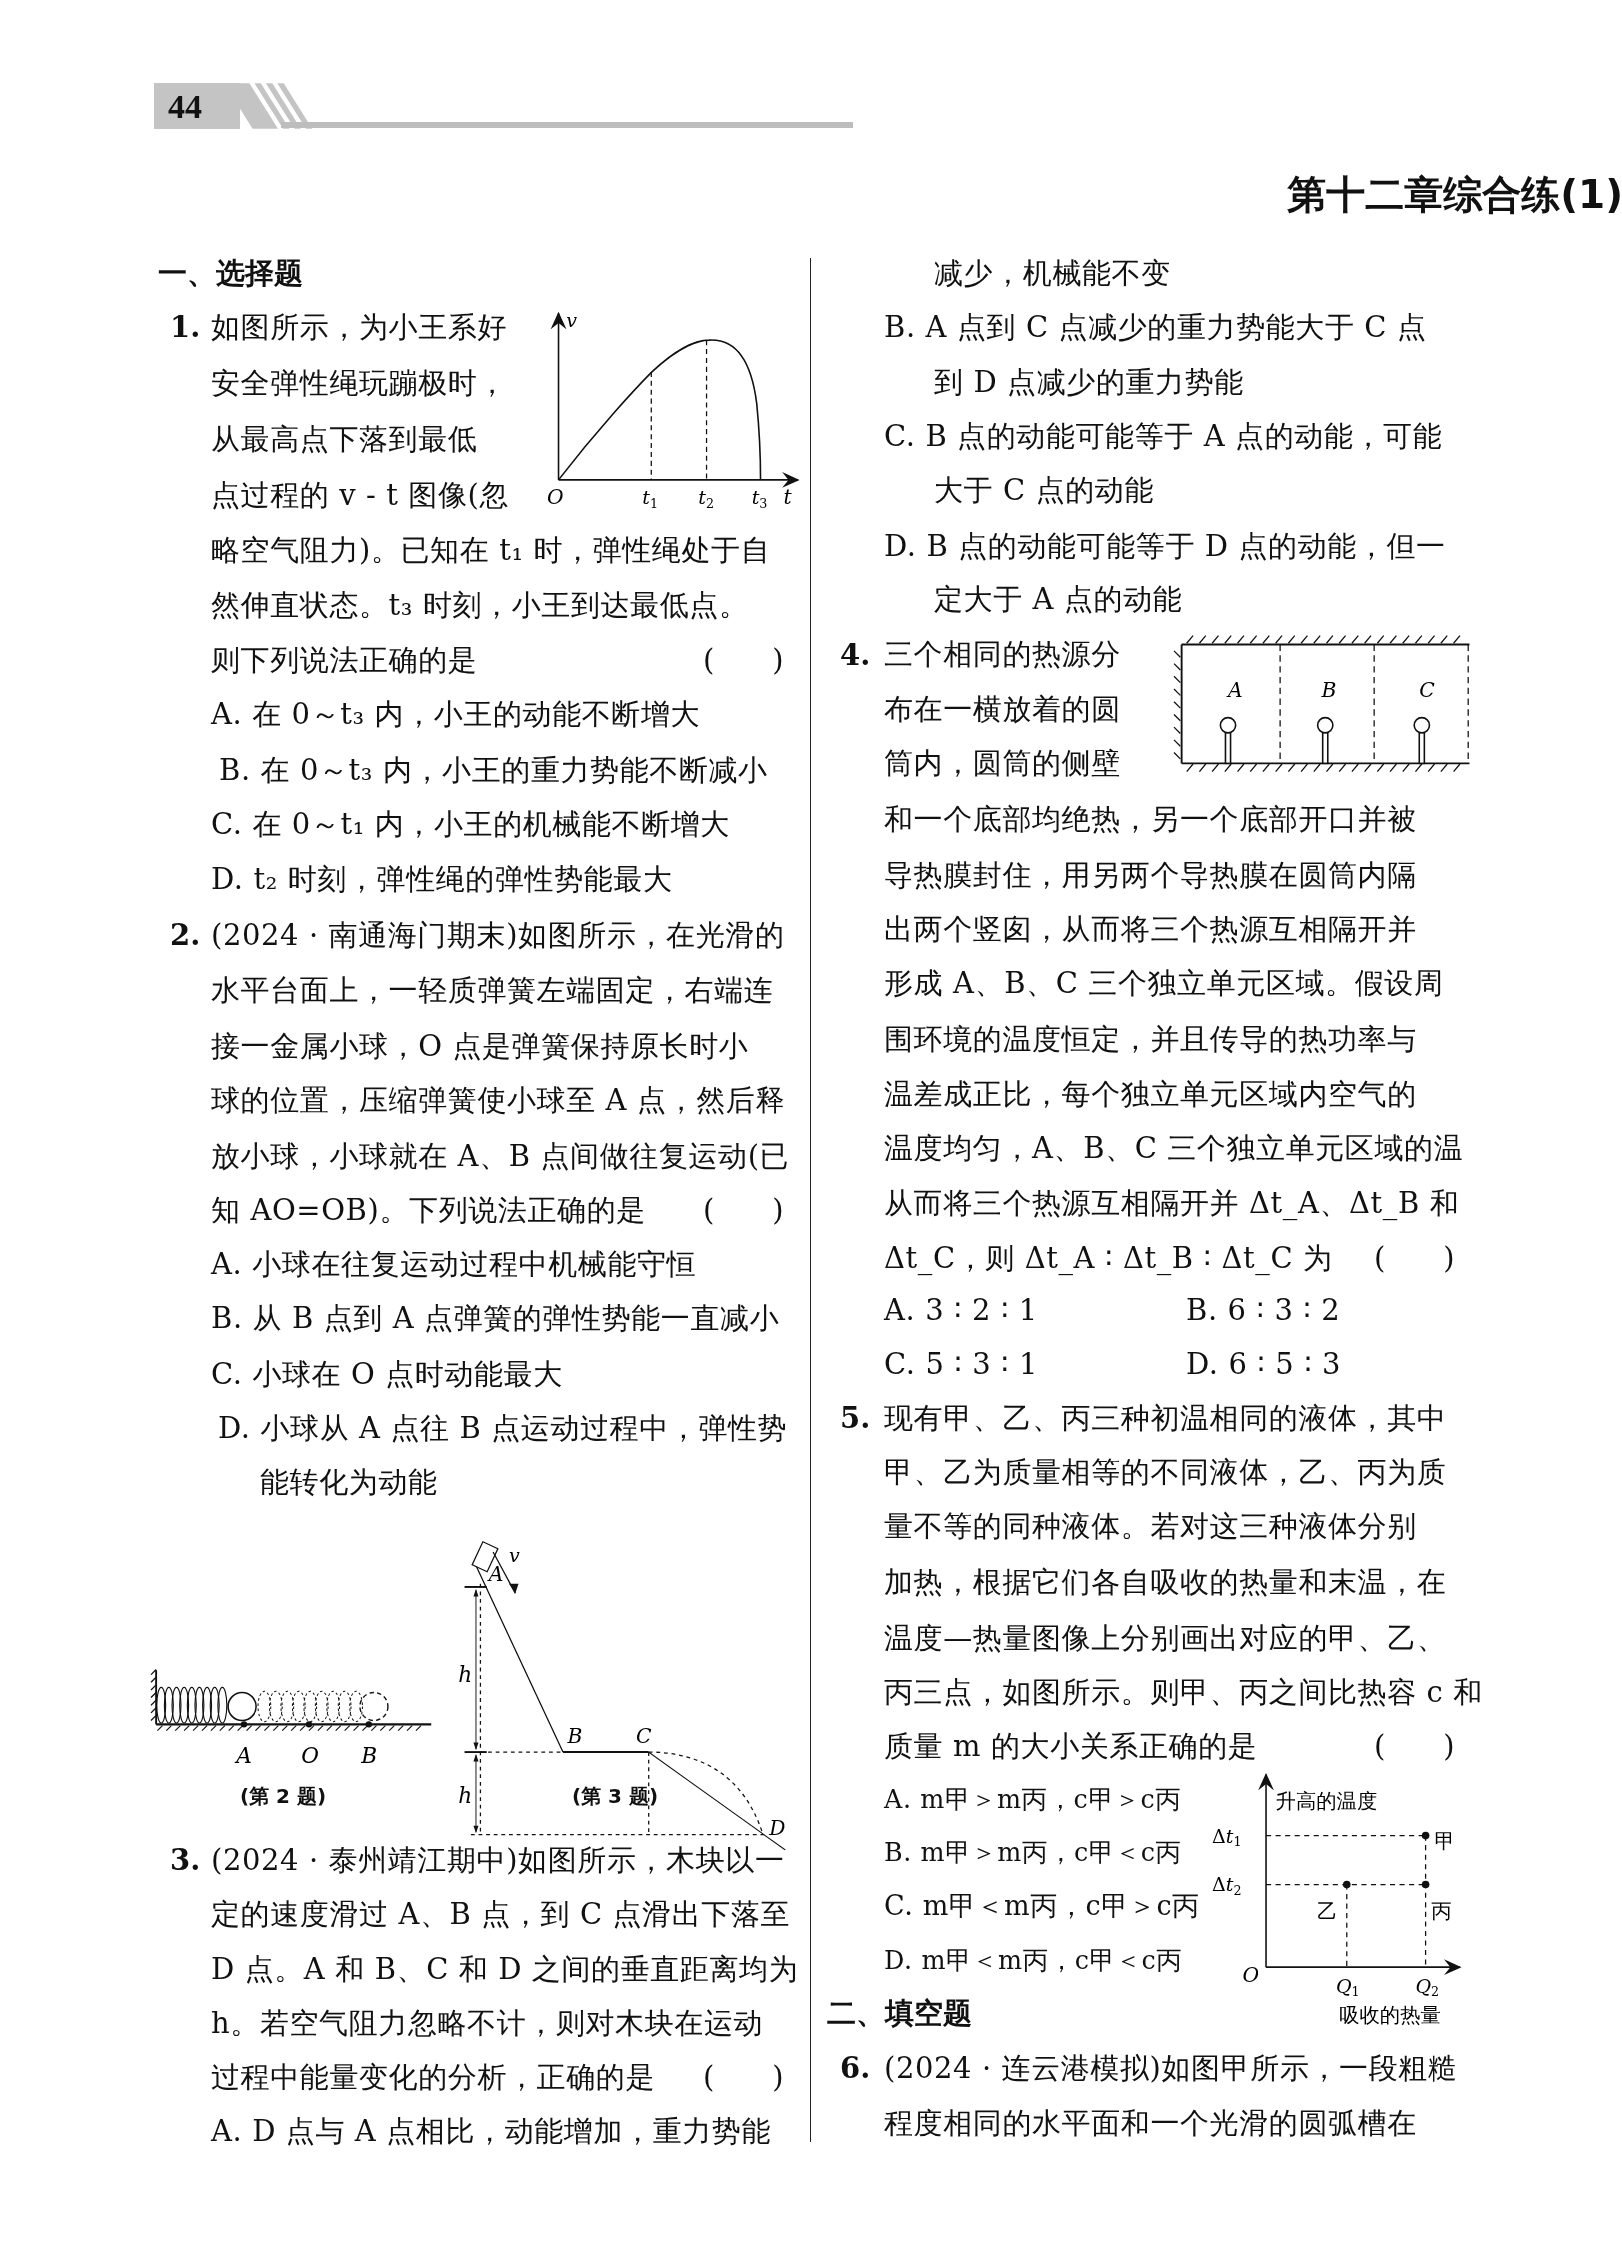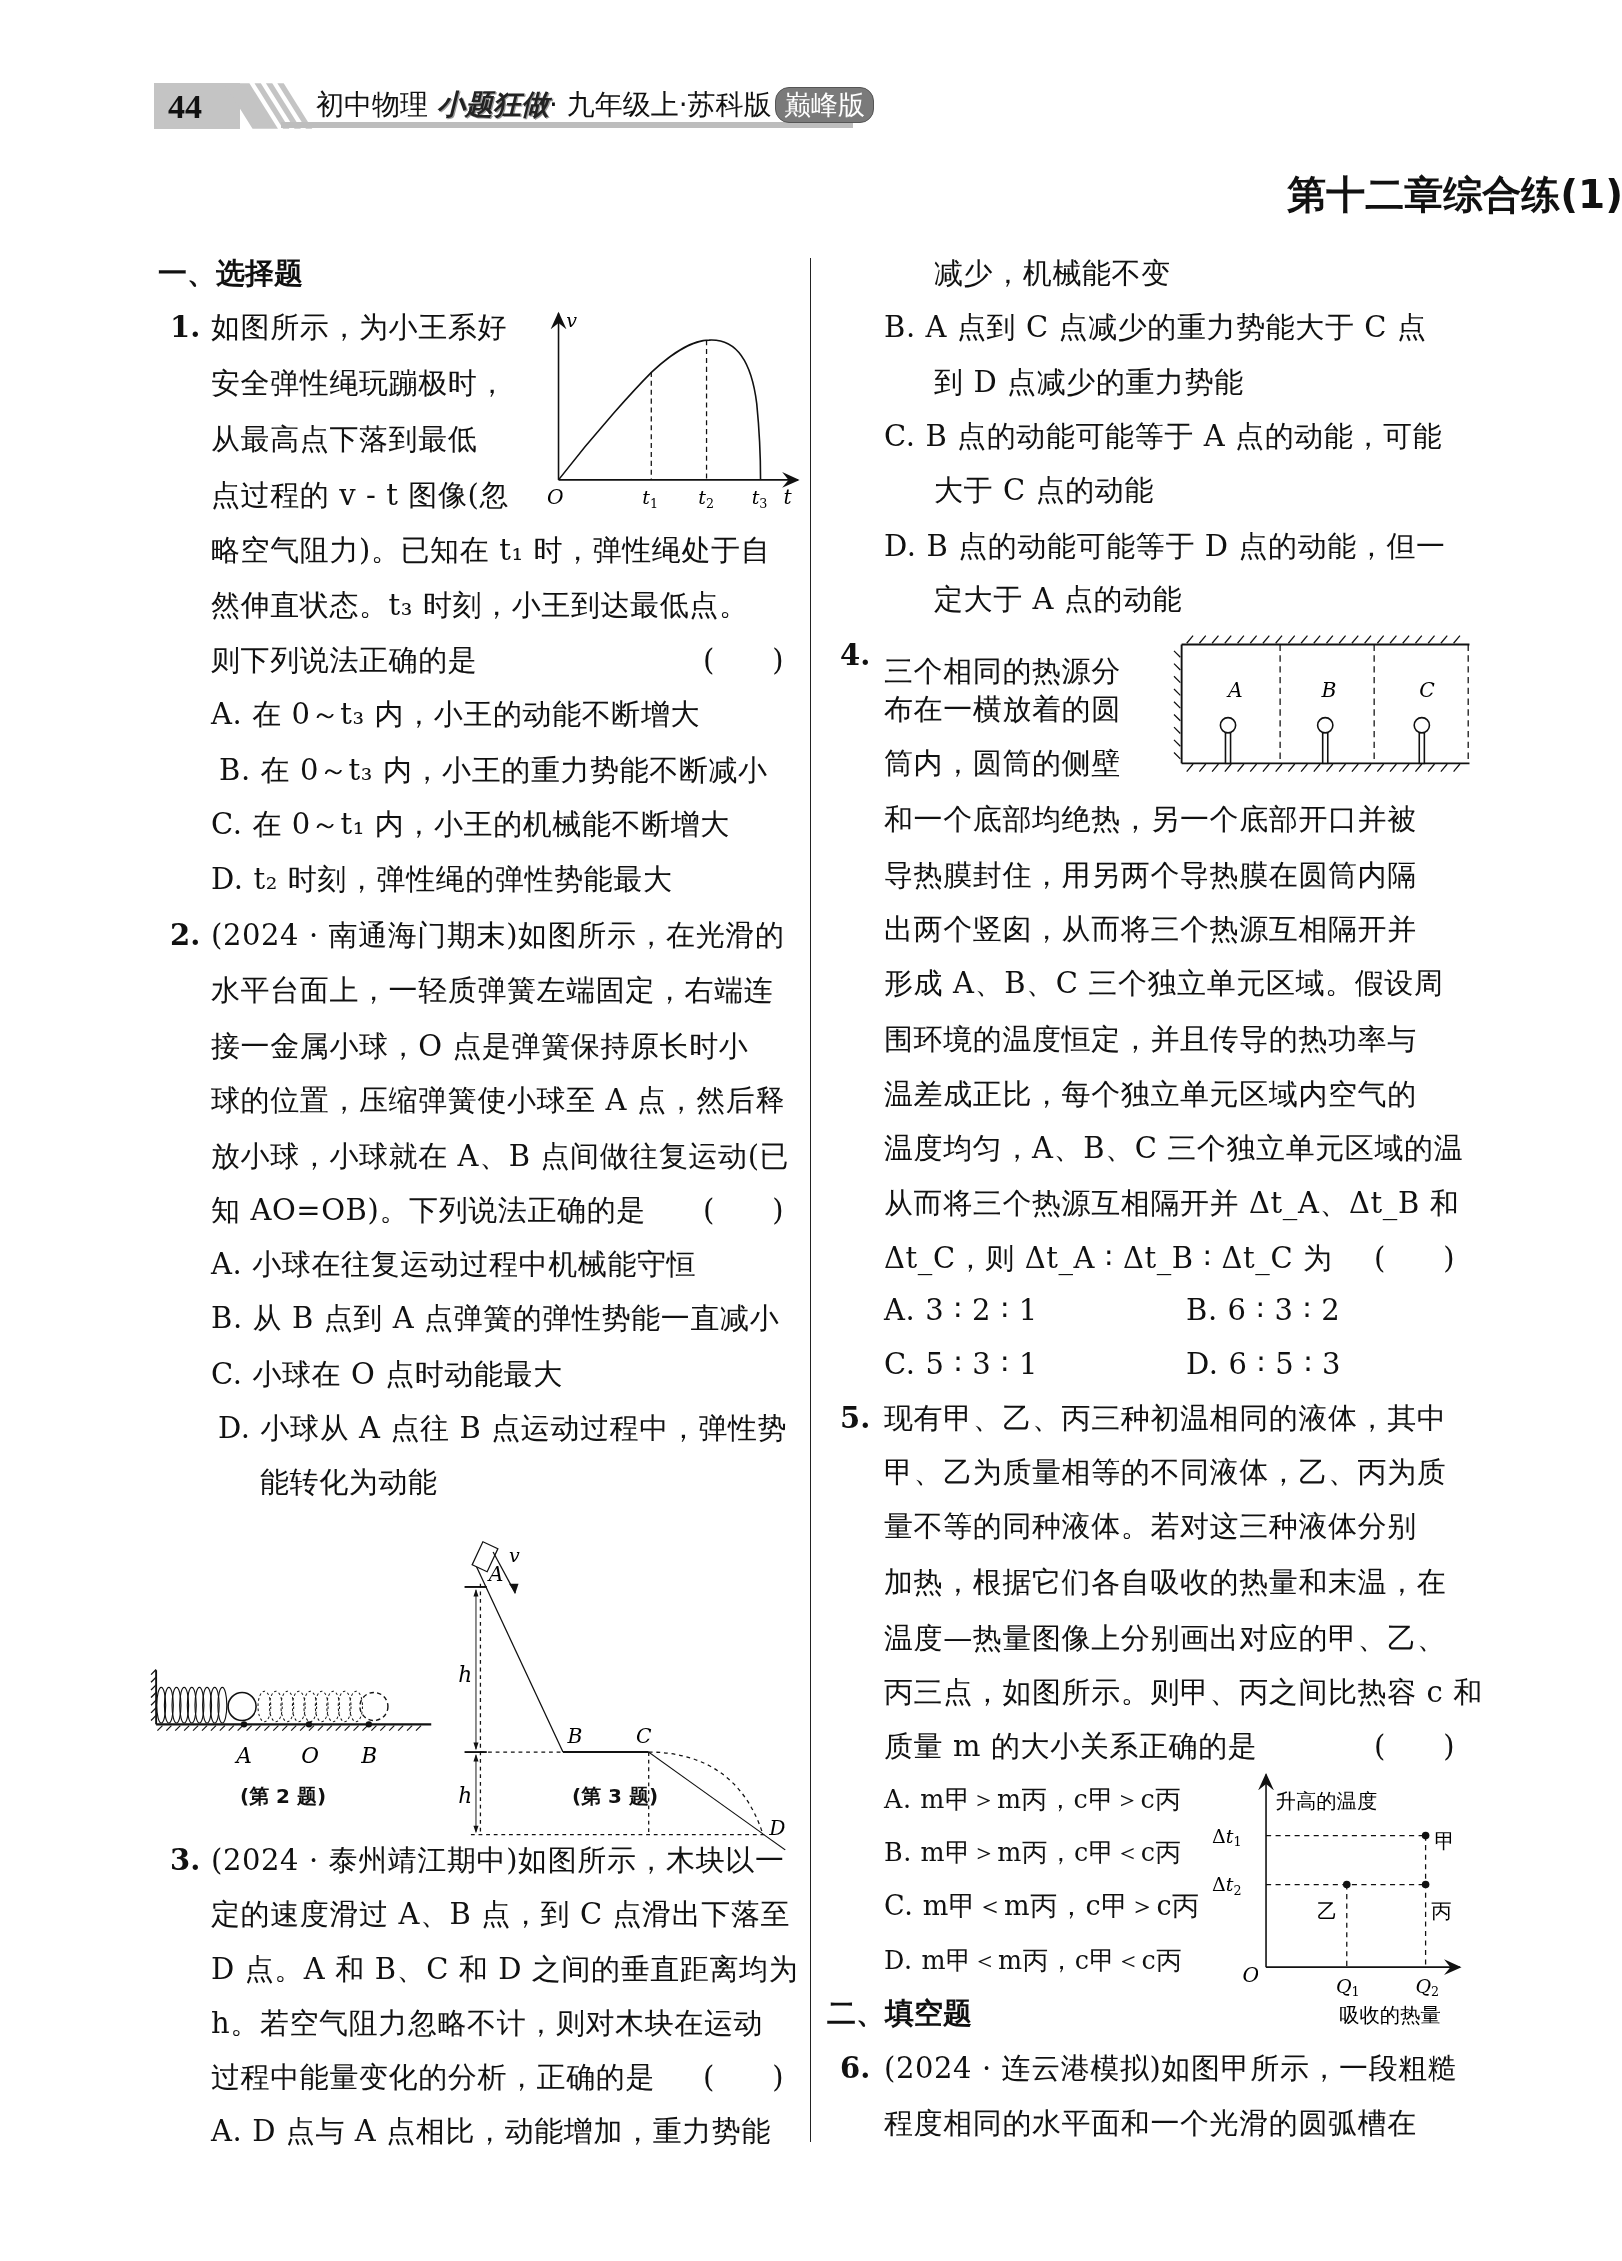--- a/index.html
+++ b/index.html
@@ -28,24 +28,20 @@
 <div class="hdr">
   <div class="hdr-gray"></div>
   <svg width="127" height="46" style="left:70px;top:0" viewBox="0 0 200 72">
     <polygon points="0,0 40,0 85,72 45,72" fill="#c4c4c4"></polygon>
     <polygon points="48,0 58,0 103,72 93,72" fill="#c4c4c4"></polygon>
     <polygon points="66,0 76,0 121,72 111,72" fill="#c4c4c4"></polygon>
     <polygon points="84,0 94,0 139,72 129,72" fill="#c4c4c4"></polygon>
   </svg>
   <div class="hdr-bar"></div>
   <div class="hdr-page">44</div>
-  <div class="hdr-text">
-    <span>初中物理</span>
-    <span class="hdr-logo">小题狂做</span><span>· 九年级上·苏科版</span><span class="hdr-badge">巅峰版</span>
-  </div>
 </div>
 
 <div class="title">第十二章综合练(1)</div>
 <div class="divider"></div>
 
 <div class="sec" style="left:158px;top:254px">一、选择题</div>
 
 <div class="num" style="left:170px;top:308px">1.</div>
 <div class="line" style="left:211px;top:308px">如图所示，为小王系好</div>
 <div class="line" style="left:211px;top:364px">安全弹性绳玩蹦极时，</div>
@@ -221,21 +217,21 @@
 
 <div class="line" style="left:934px;top:254px">减少，机械能不变</div>
 <div class="line" style="left:884px;top:308px">B.  A 点到 C 点减少的重力势能大于 C 点</div>
 <div class="line" style="left:934px;top:363px">到 D 点减少的重力势能</div>
 <div class="line" style="left:884px;top:417px">C.  B 点的动能可能等于 A 点的动能，可能</div>
 <div class="line" style="left:934px;top:471px">大于 C 点的动能</div>
 <div class="line" style="left:884px;top:527px">D.  B 点的动能可能等于 D 点的动能，但一</div>
 <div class="line" style="left:934px;top:580px">定大于 A 点的动能</div>
 
 <div class="num" style="left:840px;top:636px">4.</div>
-<div class="line" style="left:884px;top:652px">三个相同的热源分</div>
+<div class="line" style="left:884px;top:635px">三个相同的热源分</div>
 <div class="line" style="left:884px;top:690px">布在一横放着的圆</div>
 <div class="line" style="left:884px;top:744px">筒内，圆筒的侧壁</div>
 <div class="line" style="left:884px;top:800px">和一个底部均绝热，另一个底部开口并被</div>
 <div class="line" style="left:884px;top:856px">导热膜封住，用另两个导热膜在圆筒内隔</div>
 <div class="line" style="left:884px;top:910px">出两个竖囱，从而将三个热源互相隔开并</div>
 <div class="line" style="left:884px;top:964px">形成 A、B、C 三个独立单元区域。假设周</div>
 <div class="line" style="left:884px;top:1020px">围环境的温度恒定，并且传导的热功率与</div>
 <div class="line" style="left:884px;top:1075px">温差成正比，每个独立单元区域内空气的</div>
 <div class="line" style="left:884px;top:1129px">温度均匀，A、B、C 三个独立单元区域的温</div>
 <div class="line" style="left:884px;top:1184px">从而将三个热源互相隔开并 Δt_A、Δt_B 和</div>

